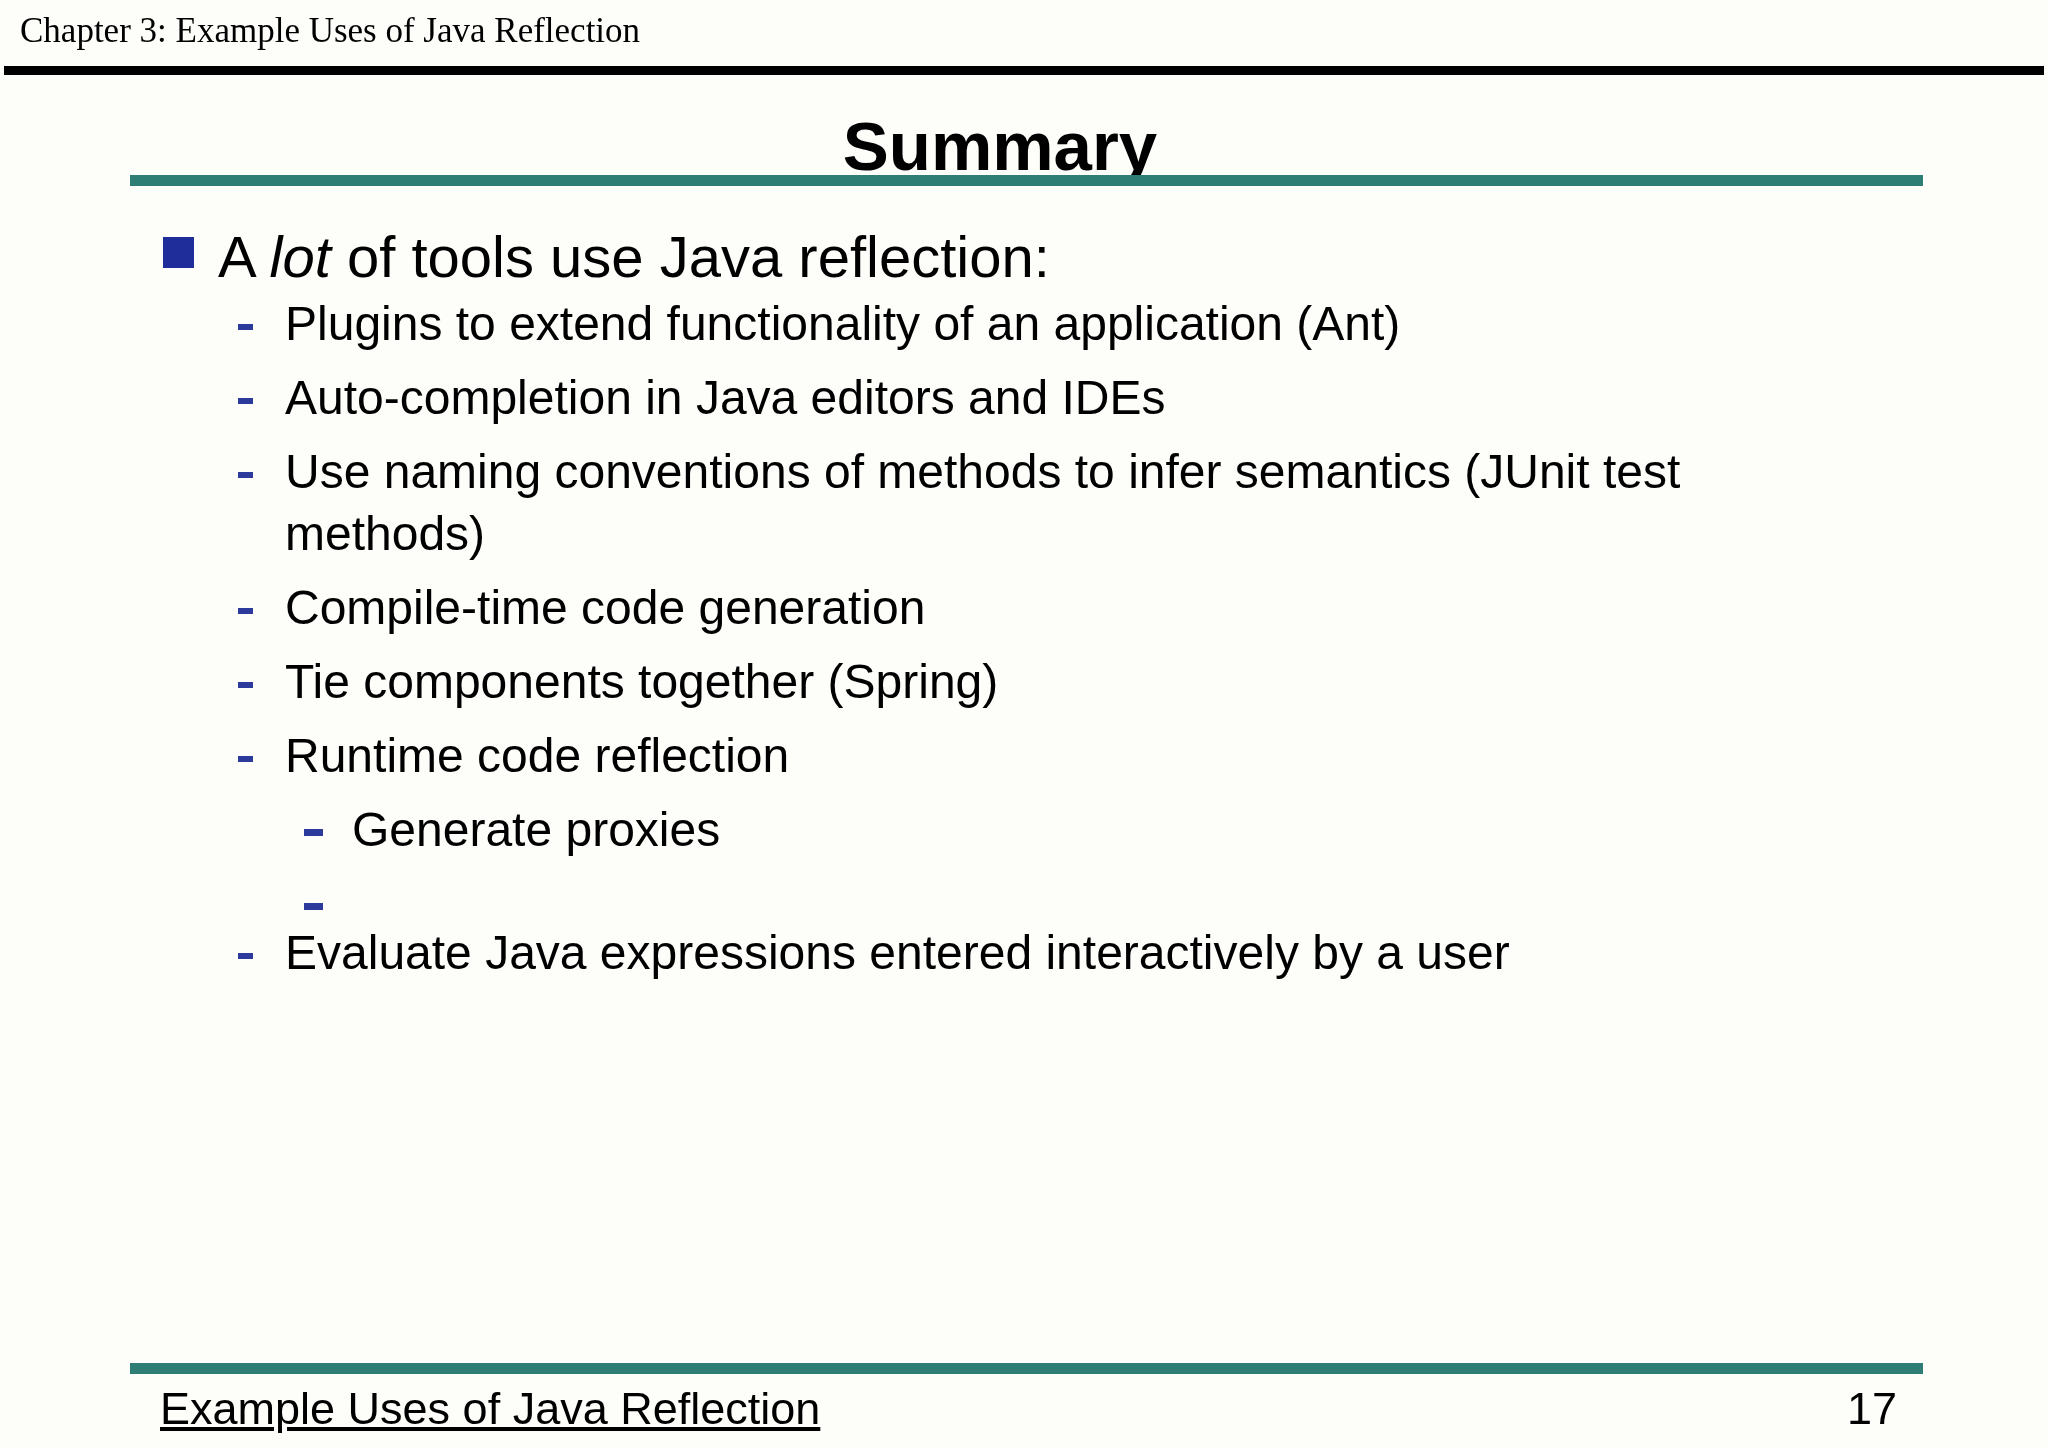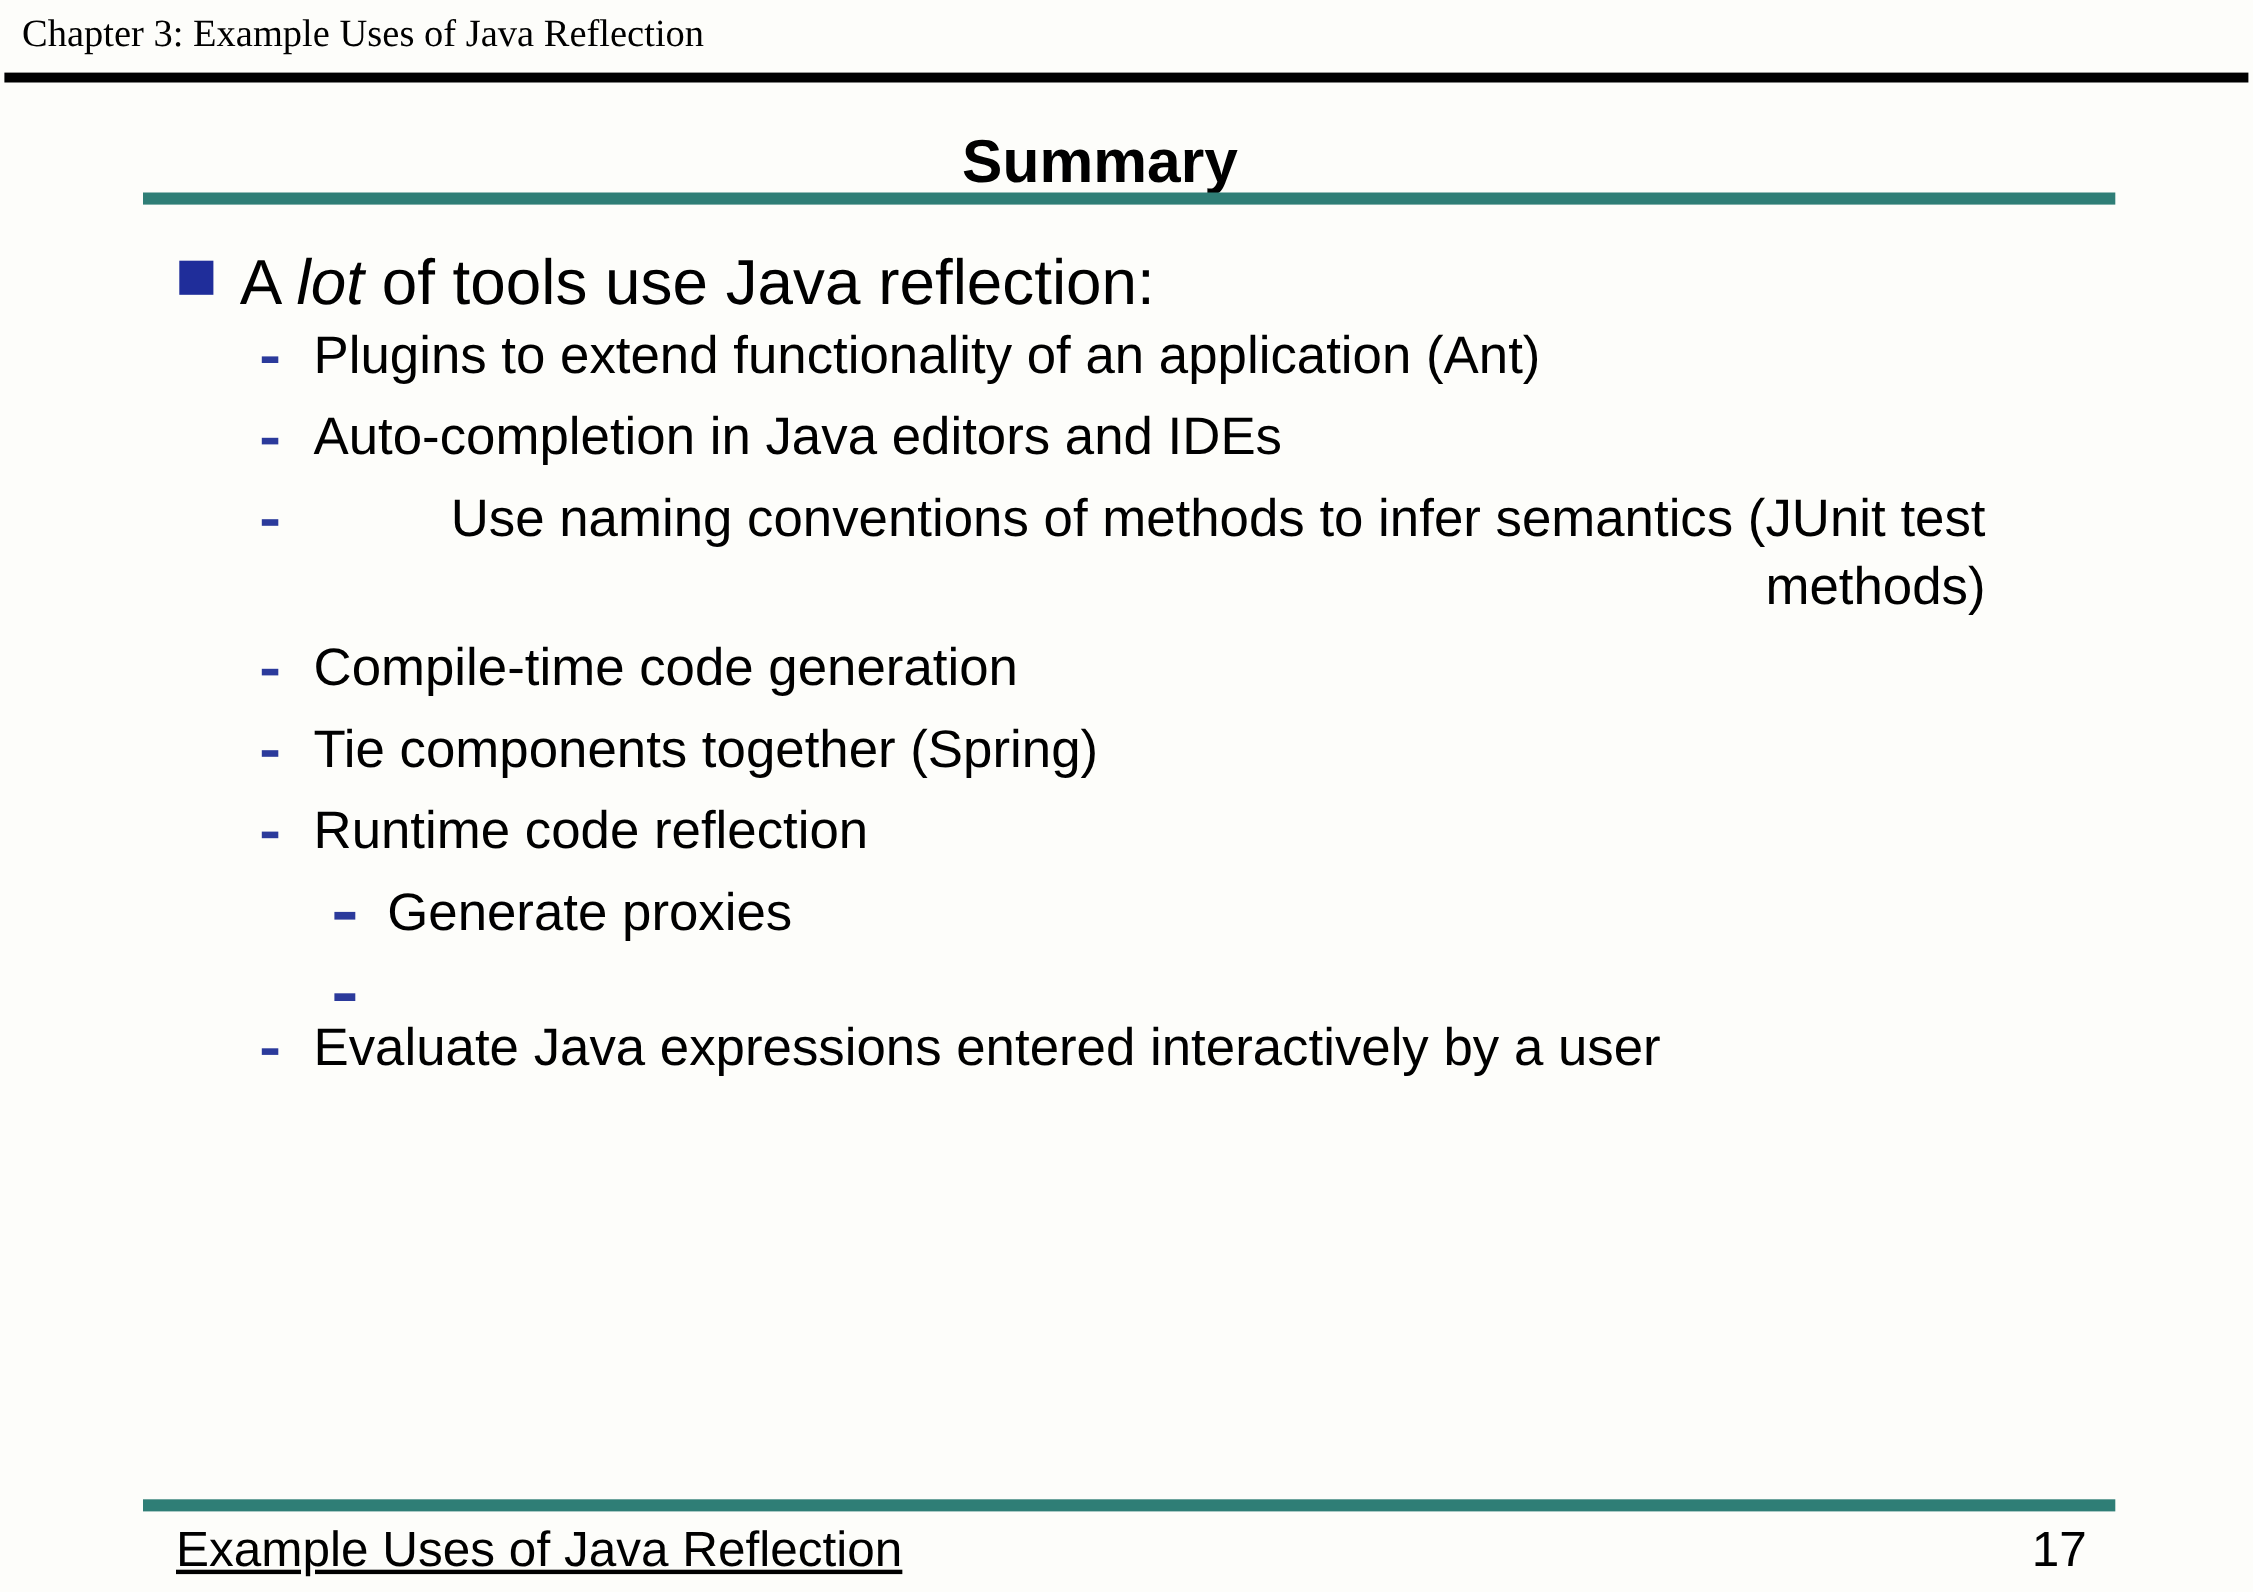--- a/index.html
+++ b/index.html
@@ -21,40 +21,40 @@
   .header-rule {
     position: absolute; left: 4px; top: 66px;
     width: 2040px; height: 9px;
     background: var(--header-rule, #000000);
   }
 
   
   .slide-title {
     position: absolute; left: 0; top: 112px; width: 2000px;
     text-align: center;
-    font-size: 55px; line-height: 69px; font-weight: bold;
+    font-size: 69px; line-height: 69px; font-weight: bold;
   }
   .title-rule {
     position: absolute; left: 130px; top: 175px;
     width: 1793px; height: 11px;
     background: var(--accent-teal, #2f7e76);
   }
 
   
   .content { position: absolute; left: 0; top: 221px; width: 2048px; }
 
   .lead { display: flex; font-size: 58px; line-height: 72px; margin: 0 0 0 0; }
   .sq {
     flex: none; width: 31px; height: 31px;
     margin: 16px 24px 0 163px;
     background: var(--bullet-navy, #1f2d9a);
   }
   .lead-text em { font-style: italic; }
 
-  ul.blist { list-style: none; margin: 0; padding: 0; font-size: 48px; line-height: 62px; text-align: right; }
+  ul.blist { list-style: none; margin: 0; padding: 0; font-size: 48px; line-height: 62px; }
   ul.blist li { display: flex; margin: 0 0 12px 0; }
   .dash { flex: none; background: var(--dash-navy, #2b3a9b); }
   li.l2 { padding-left: 238px; }
   li.l2 .dash { width: 15px; height: 6px; margin: 31px 32px 0 0; }
   li.l3 { padding-left: 304px; }
   li.l3 .dash { width: 19px; height: 7px; margin: 30px 29px 0 0; }
   .item-text { max-width: 1520px; }
 
   
   .footer-rule {

